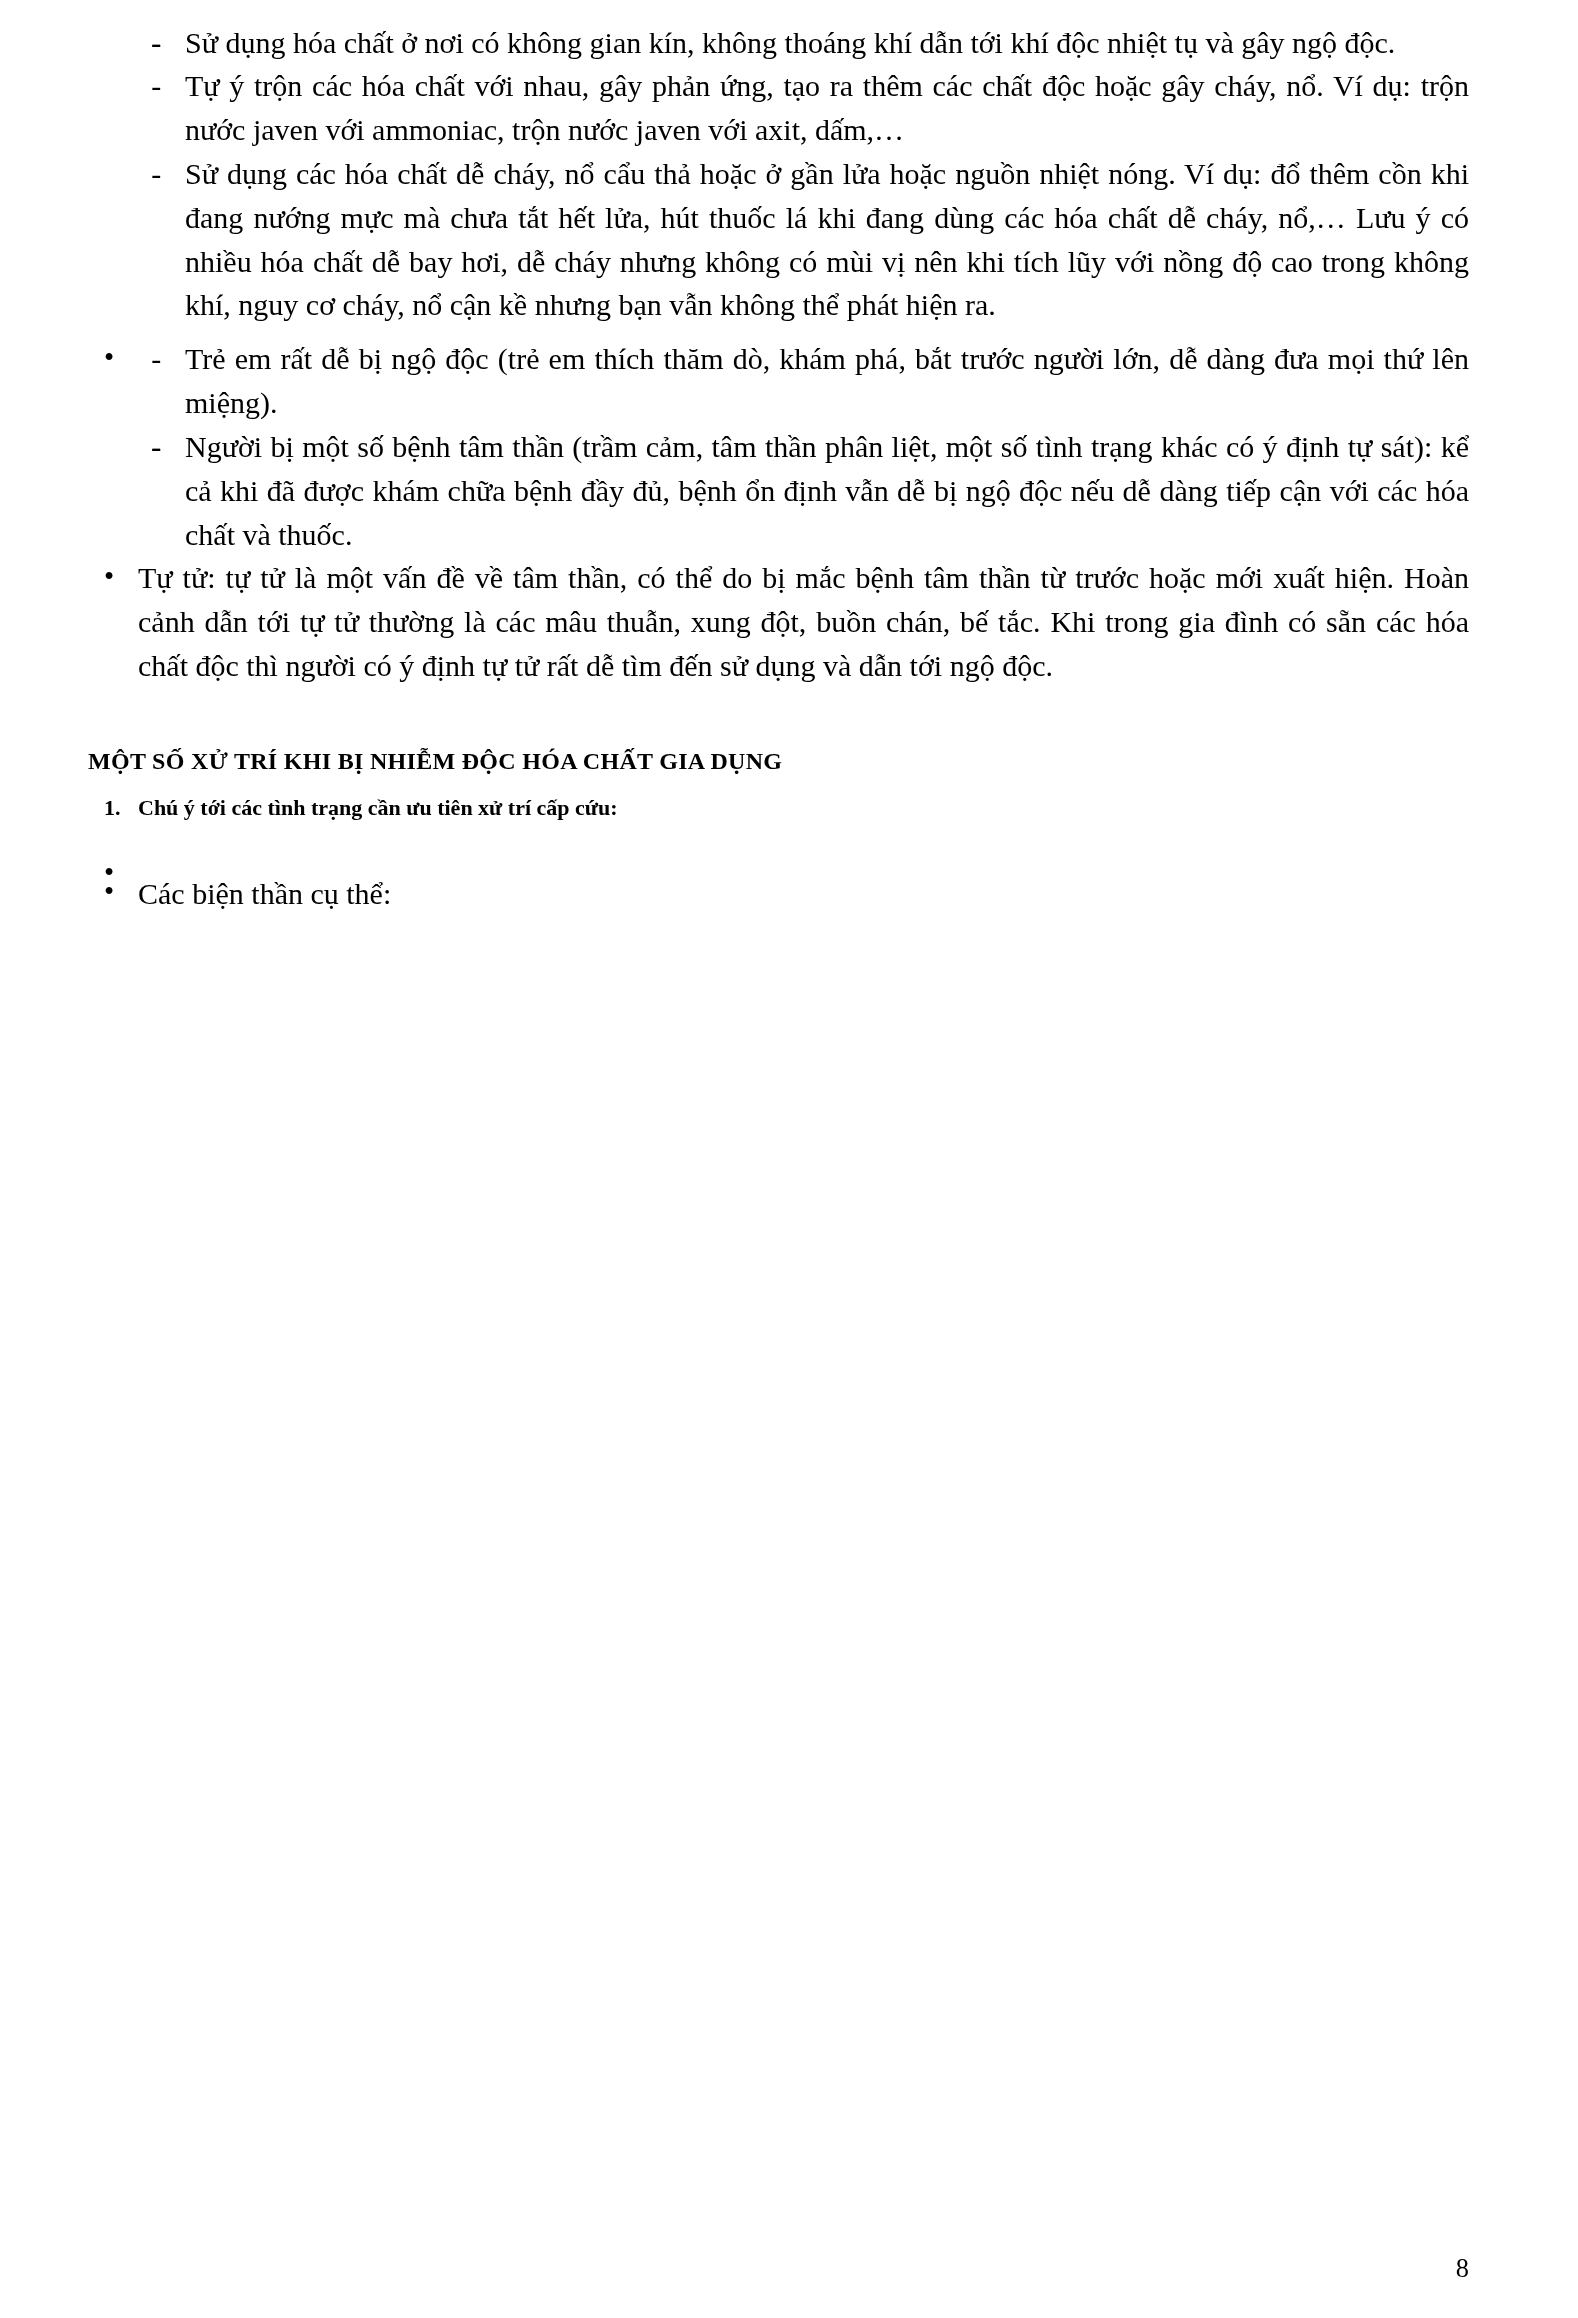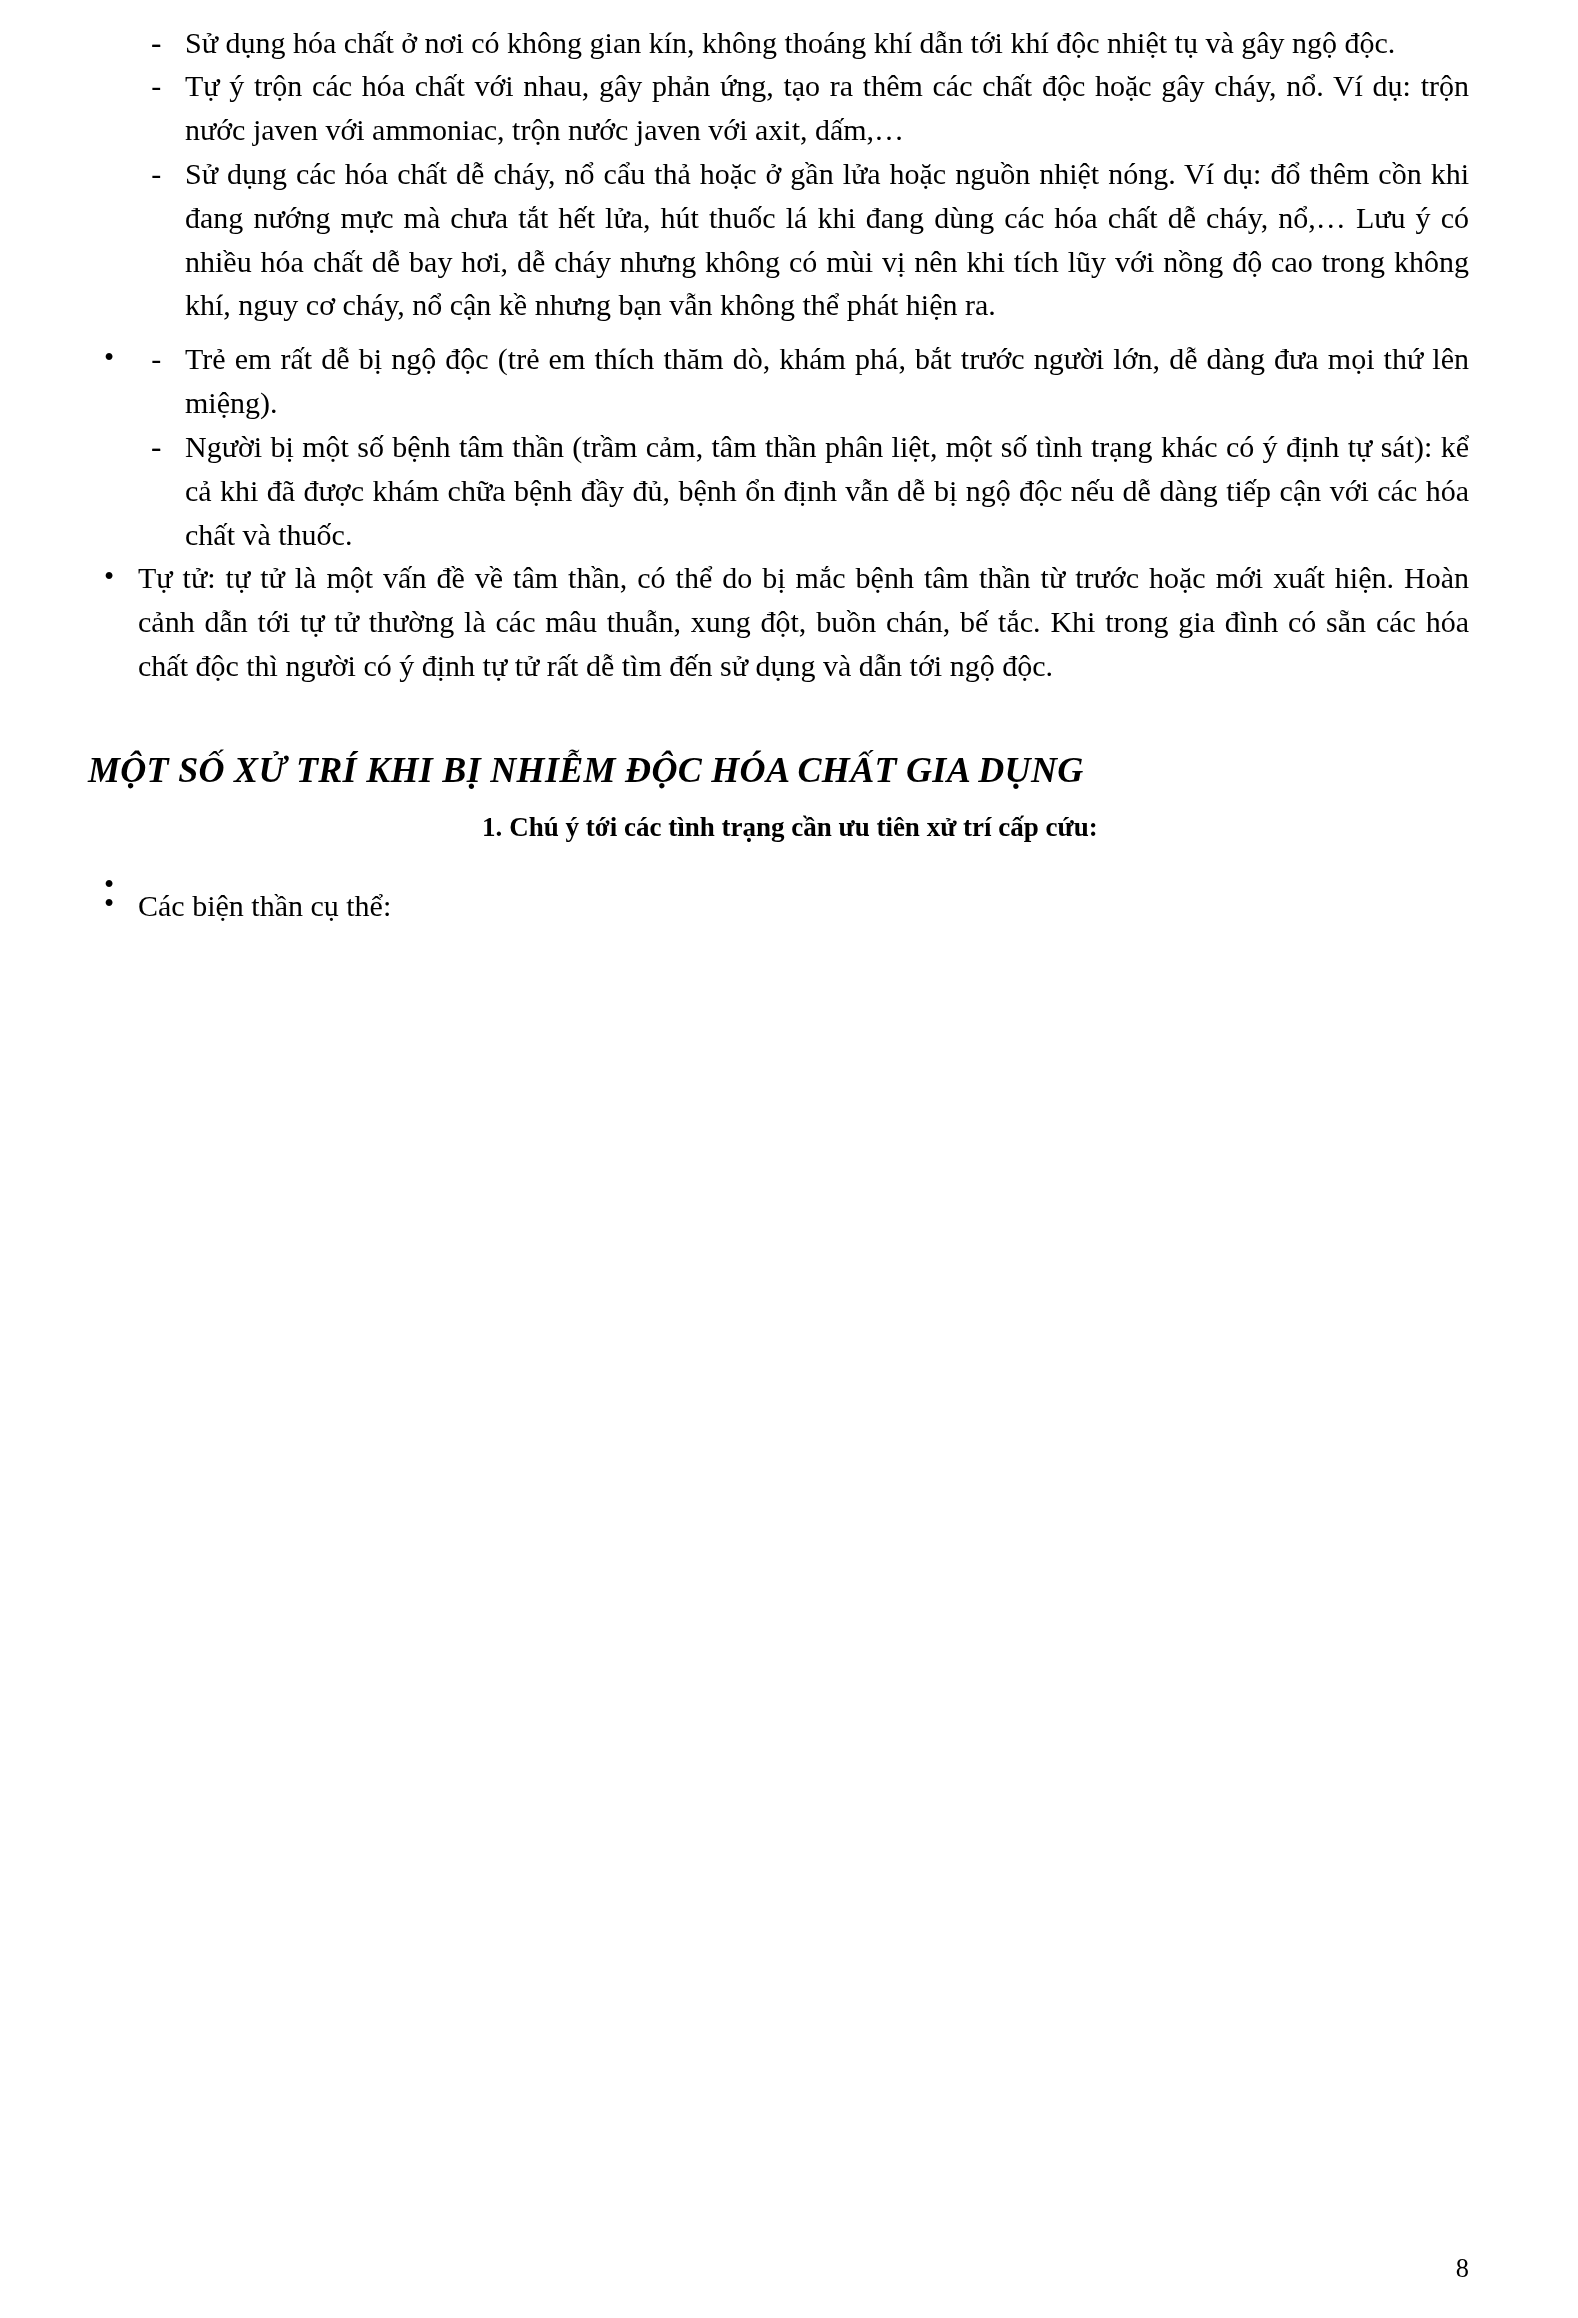--- a/index.html
+++ b/index.html
@@ -56,34 +56,32 @@
     top: 0;
     font-size: 30px;
     line-height: 1.46;
   }
   ul.lvl2 {
     list-style: none;
     margin: 0;
     padding: 0 0 0 50px;
   }
   .heading-main {
-    font-size: 36px;
+    font-size: 24px;
     font-weight: bold;
     letter-spacing: 0.3px;
     margin: 57px 0 13.2px 0;
     line-height: 1.4;
-    font-style: italic;
   }
   .heading-num {
-    font-size: 27px;
+    font-size: 22px;
     font-weight: bold;
-    margin: 0 0 7px 0;
+    margin: 0 0 19px 0;
     padding-left: 16px;
     line-height: 1.45;
-    text-align: center;
   }
   .heading-num .num {
     display: inline-block;
     width: 34px;
   }
   .page-number {
     position: absolute;
     right: 110px;
     bottom: 35px;
     font-size: 26.4px;

